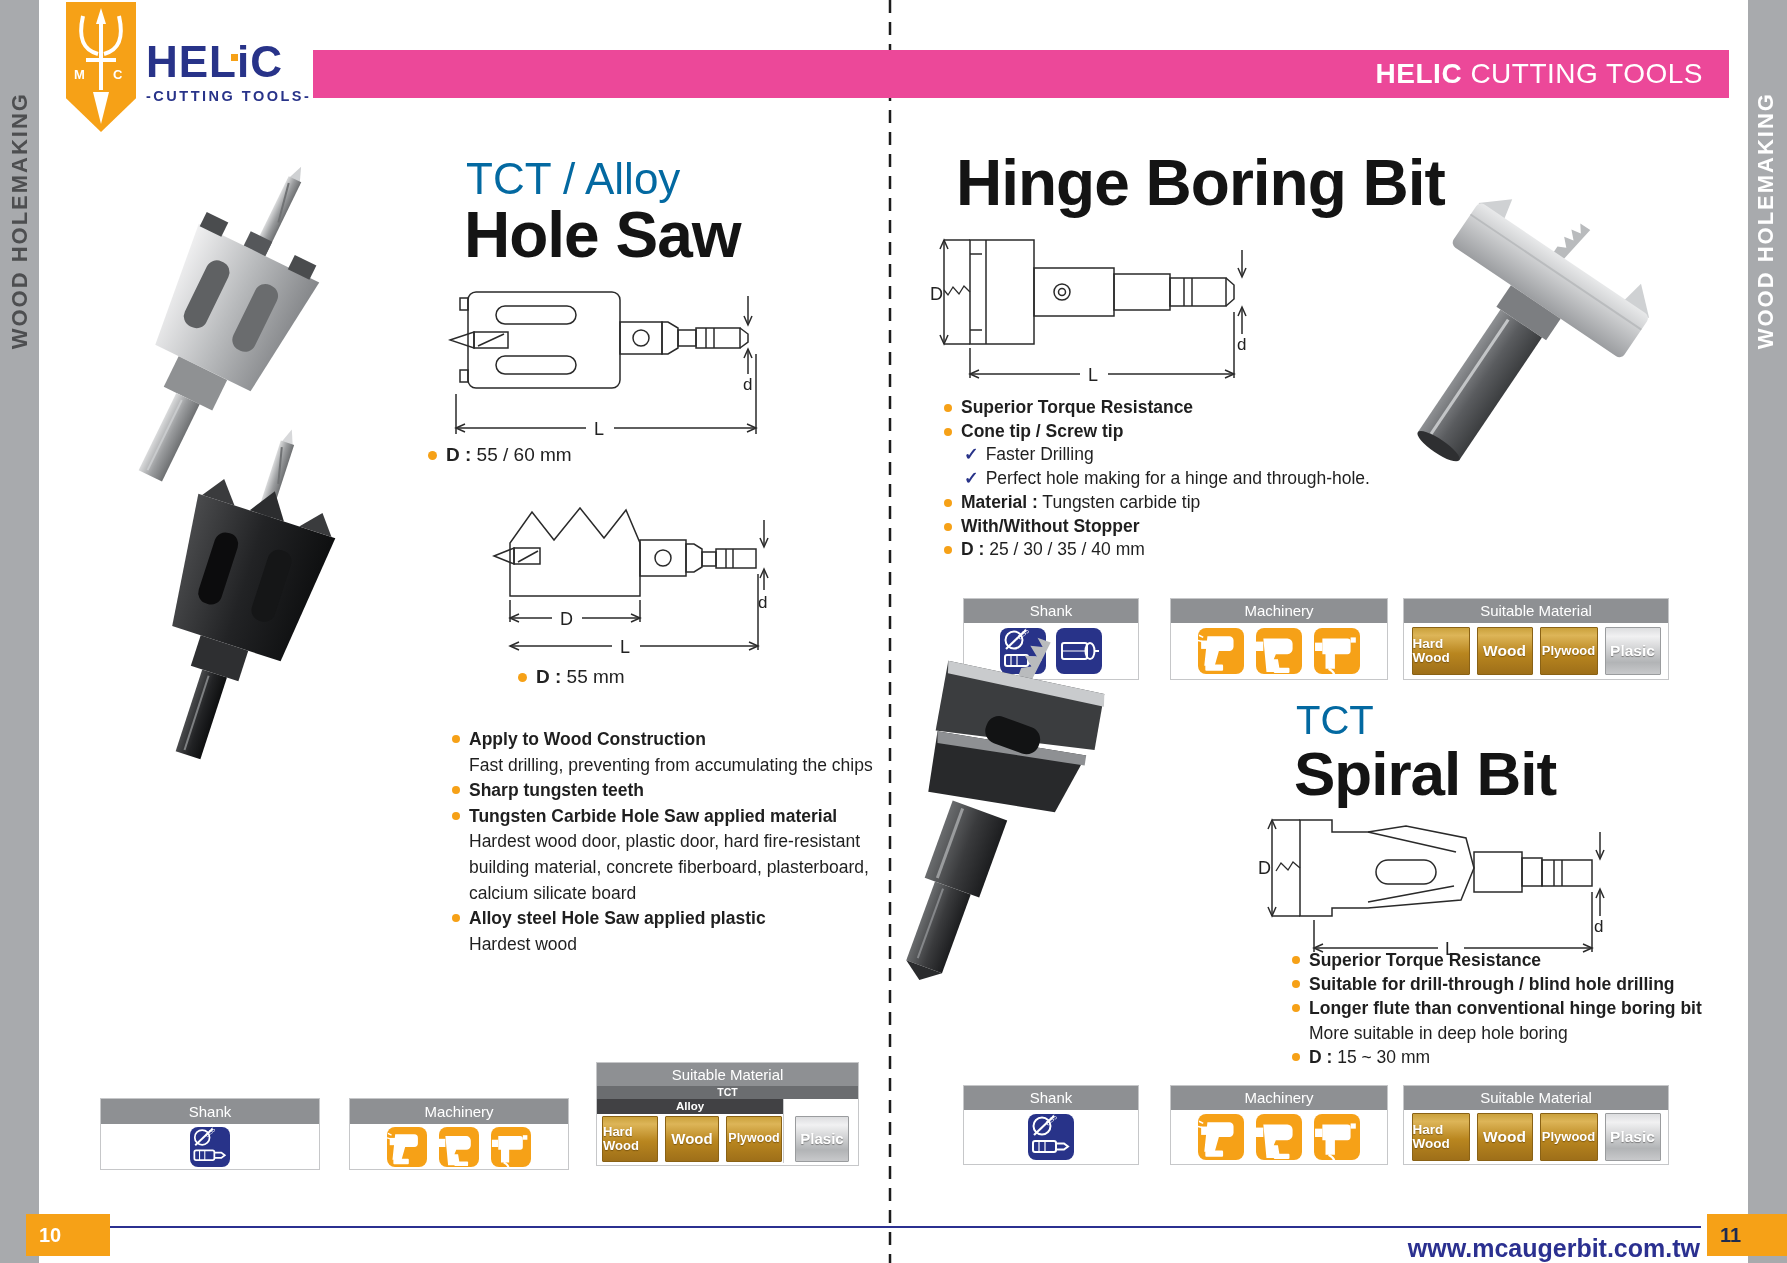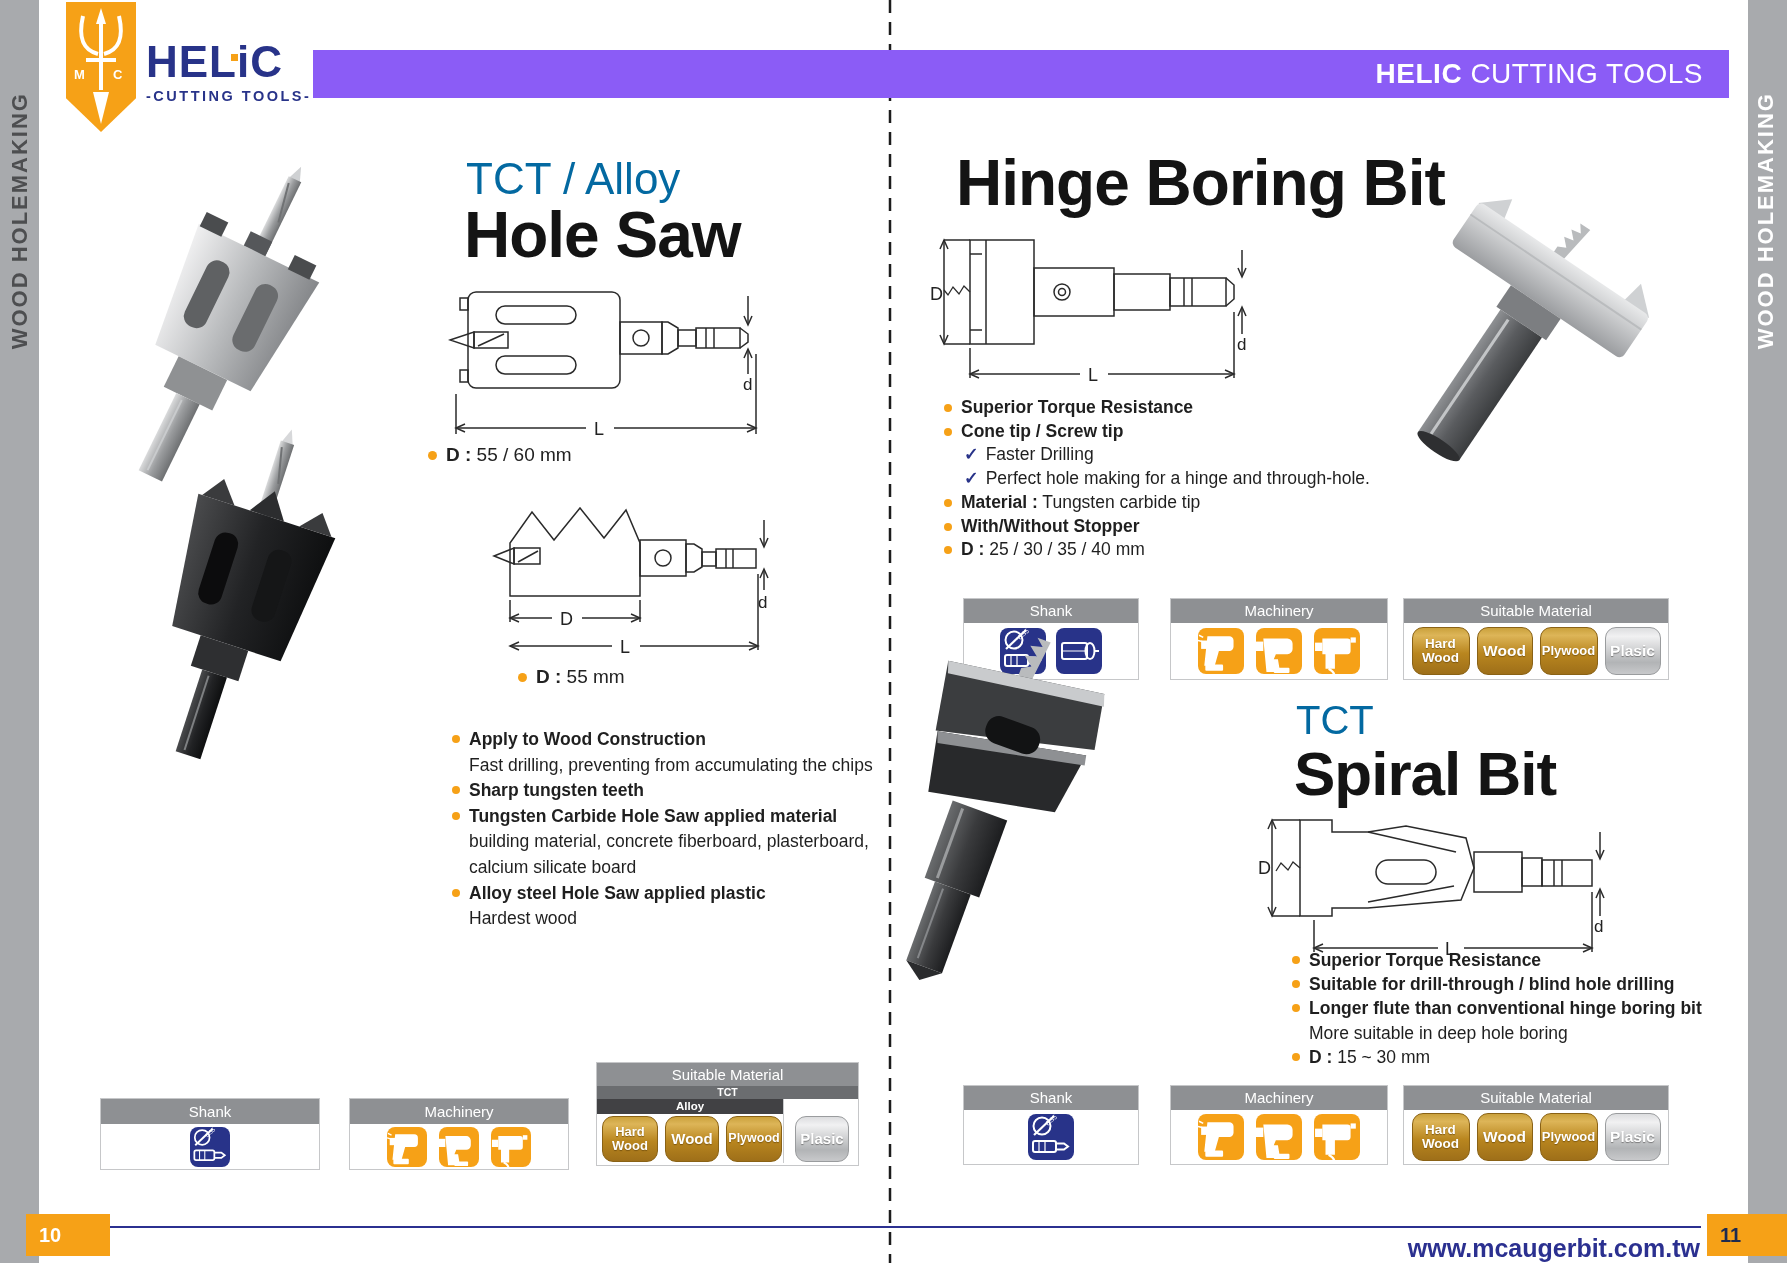--- a/index.html
+++ b/index.html
@@ -12,21 +12,21 @@
               font-weight:bold;font-size:22px;letter-spacing:2px;z-index:4;}
 
   
   .pennant{position:absolute;left:66px;top:2px;width:70px;height:130px;background:#f6a117;
            clip-path:polygon(0 0,100% 0,100% 74%,50% 100%,0 74%);z-index:5;}
   .brand{position:absolute;left:146px;top:40px;font-size:44px;font-weight:bold;color:#283389;
          letter-spacing:1px;line-height:44px;z-index:5;}
   .brand-dot{position:absolute;left:231px;top:54px;width:7px;height:7px;background:#f6a117;z-index:6;}
   .brand-sub{position:absolute;left:146px;top:88px;font-size:14.5px;font-weight:bold;color:#283389;
              letter-spacing:2.5px;z-index:5;}
-  .banner{position:absolute;left:313px;top:50px;width:1416px;height:48px;background:#8b5cf6;
+  .banner{position:absolute;left:313px;top:50px;width:1416px;height:48px;background:#ec4899;
           color:#fff;text-align:right;line-height:48px;font-size:28px;padding-right:0;z-index:2;}
   .banner .in{padding-right:26px;letter-spacing:0.5px;}
 
   
   .centerline{position:absolute;left:884px;top:0;width:12px;height:1263px;z-index:1;}
 
   
   .title-gray{position:absolute;font-weight:normal;color:#0369a1;z-index:2;}
   .title-black{position:absolute;font-weight:bold;color:#141414;z-index:2;letter-spacing:-1px;}
 
@@ -45,22 +45,22 @@
   .featlist{position:absolute;z-index:2;}
 
   
   .tbl{position:absolute;background:#fff;border:1px solid #c6c7c9;z-index:2;}
   .tbl .hd{background:#8e9093;color:#fff;text-align:center;font-size:15px;}
   .tbl .bd{display:flex;align-items:center;justify-content:center;}
   .subbar{color:#fff;font-weight:bold;text-align:center;}
   .ico{border-radius:8px;flex:0 0 auto;}
   .ico.blue{background:#283389;}
   .ico.orange{background:#f6a117;}
-  .badge{display:flex;align-items:center;justify-content:center;text-align:center;
-         border-radius:11px;color:#fff;font-weight:bold;line-height:1.05;
+  .badge{display:flex;align-items:center;justify-content:center;
+         border-radius:1px;color:#fff;font-weight:bold;line-height:1.05;
          text-shadow:0 1px 1px rgba(96,64,8,0.65);}
   .badge.gold{background:linear-gradient(180deg,#caa13c 0%,#ddb558 16%,#b9861f 55%,#9e6f19 100%);
               border:1px solid #8a6215;}
   .badge.silver{background:linear-gradient(180deg,#dcdddf 0%,#f1f1f2 18%,#b2b4b6 75%,#c8c9cb 100%);
                 border:1px solid #9a9c9e;text-shadow:0 1px 1px rgba(90,90,90,0.7);}
 
   
   .footrule{position:absolute;left:85px;top:1226px;width:1616px;border-top:2px solid #2b3090;z-index:2;}
   .website{position:absolute;left:1100px;top:1234px;width:600px;text-align:right;
            font-size:25px;font-weight:bold;color:#2b3090;z-index:2;}
@@ -266,20 +266,21 @@
 
   <div class="spec" style="left:518px;top:666px">
     <b>D :</b><span> 55 mm</span>
   </div>
 
   <div class="featlist" style="left:452px;top:727px;line-height:25.6px">
     <div class="feat bullet"><b>Apply to Wood Construction</b></div>
     <div class="feat cont"><span>Fast drilling, preventing from accumulating the chips</span></div>
     <div class="feat bullet"><b>Sharp tungsten teeth</b></div>
     <div class="feat bullet"><b>Tungsten Carbide Hole Saw applied material</b></div>
+    <div class="feat cont"><span>Hardest wood door, plastic door, hard fire-resistant</span></div>
     <div class="feat cont"><span>building material, concrete fiberboard, plasterboard,</span></div>
     <div class="feat cont"><span>calcium silicate board</span></div>
     <div class="feat bullet"><b>Alloy steel Hole Saw applied plastic</b></div>
     <div class="feat cont"><span>Hardest wood</span></div>
   </div>
 
   <div class="tbl" style="left:100px;top:1098px;width:218px;height:70px">
     <div class="hd" style="height:25px;line-height:25px">Shank</div>
     <div class="bd" style="height:45px;gap:12px">
       <svg class="ico blue" width="40" height="40">

